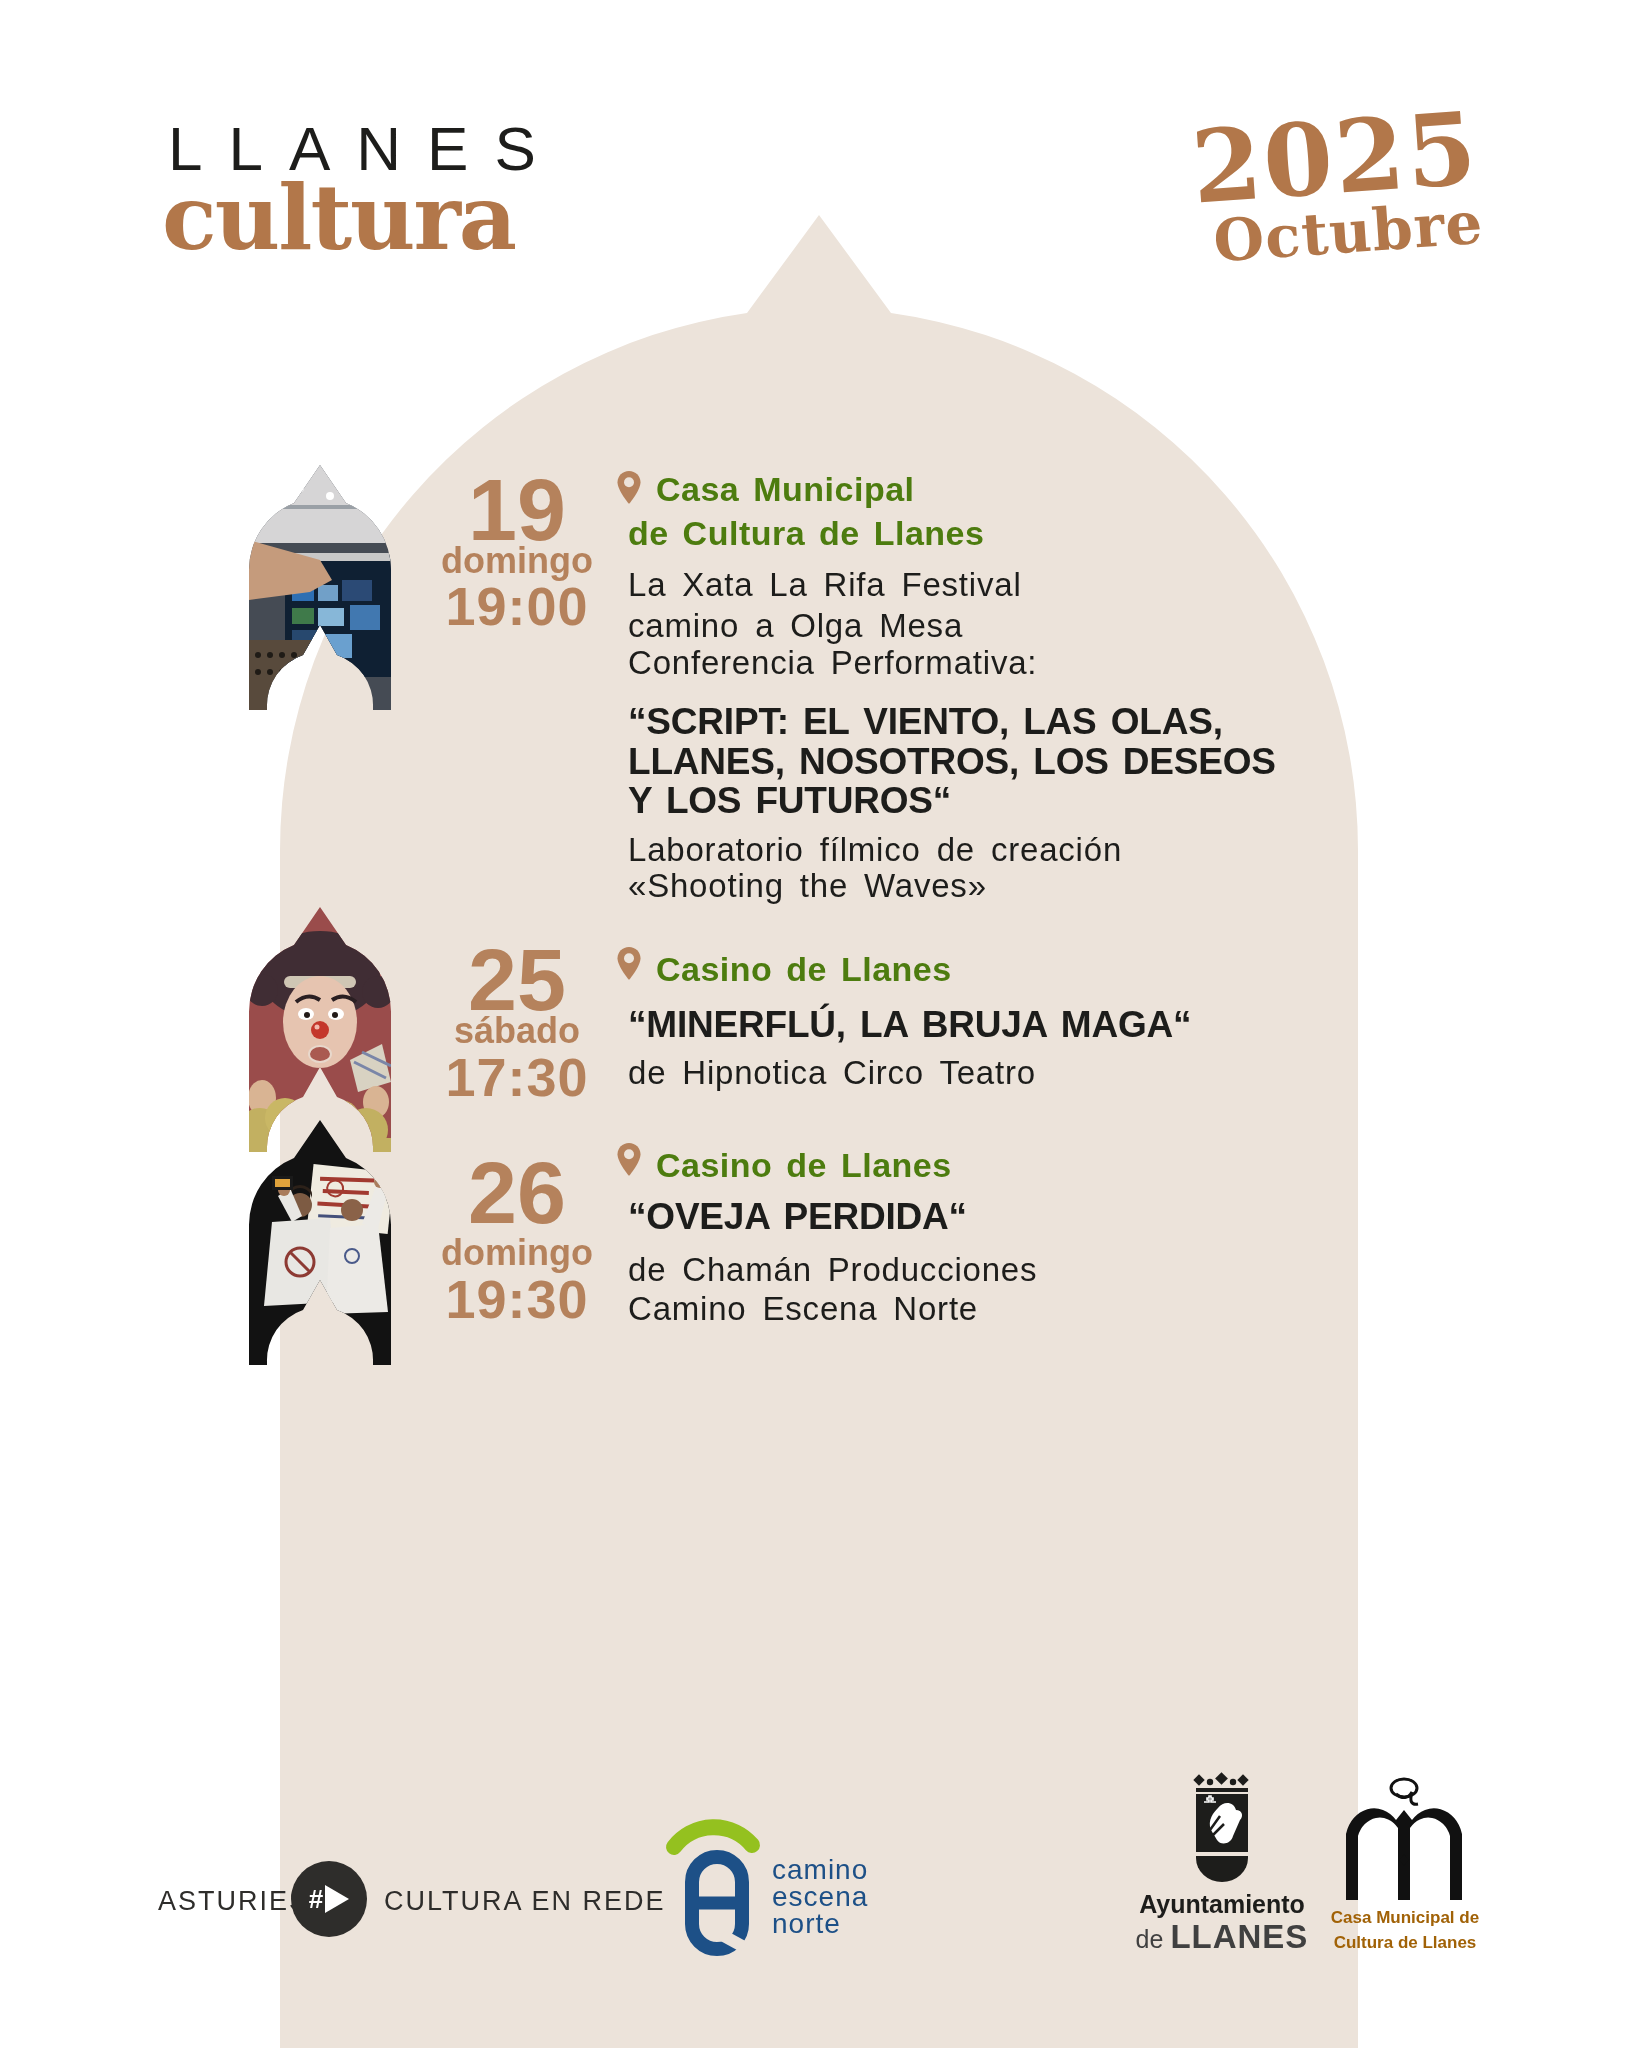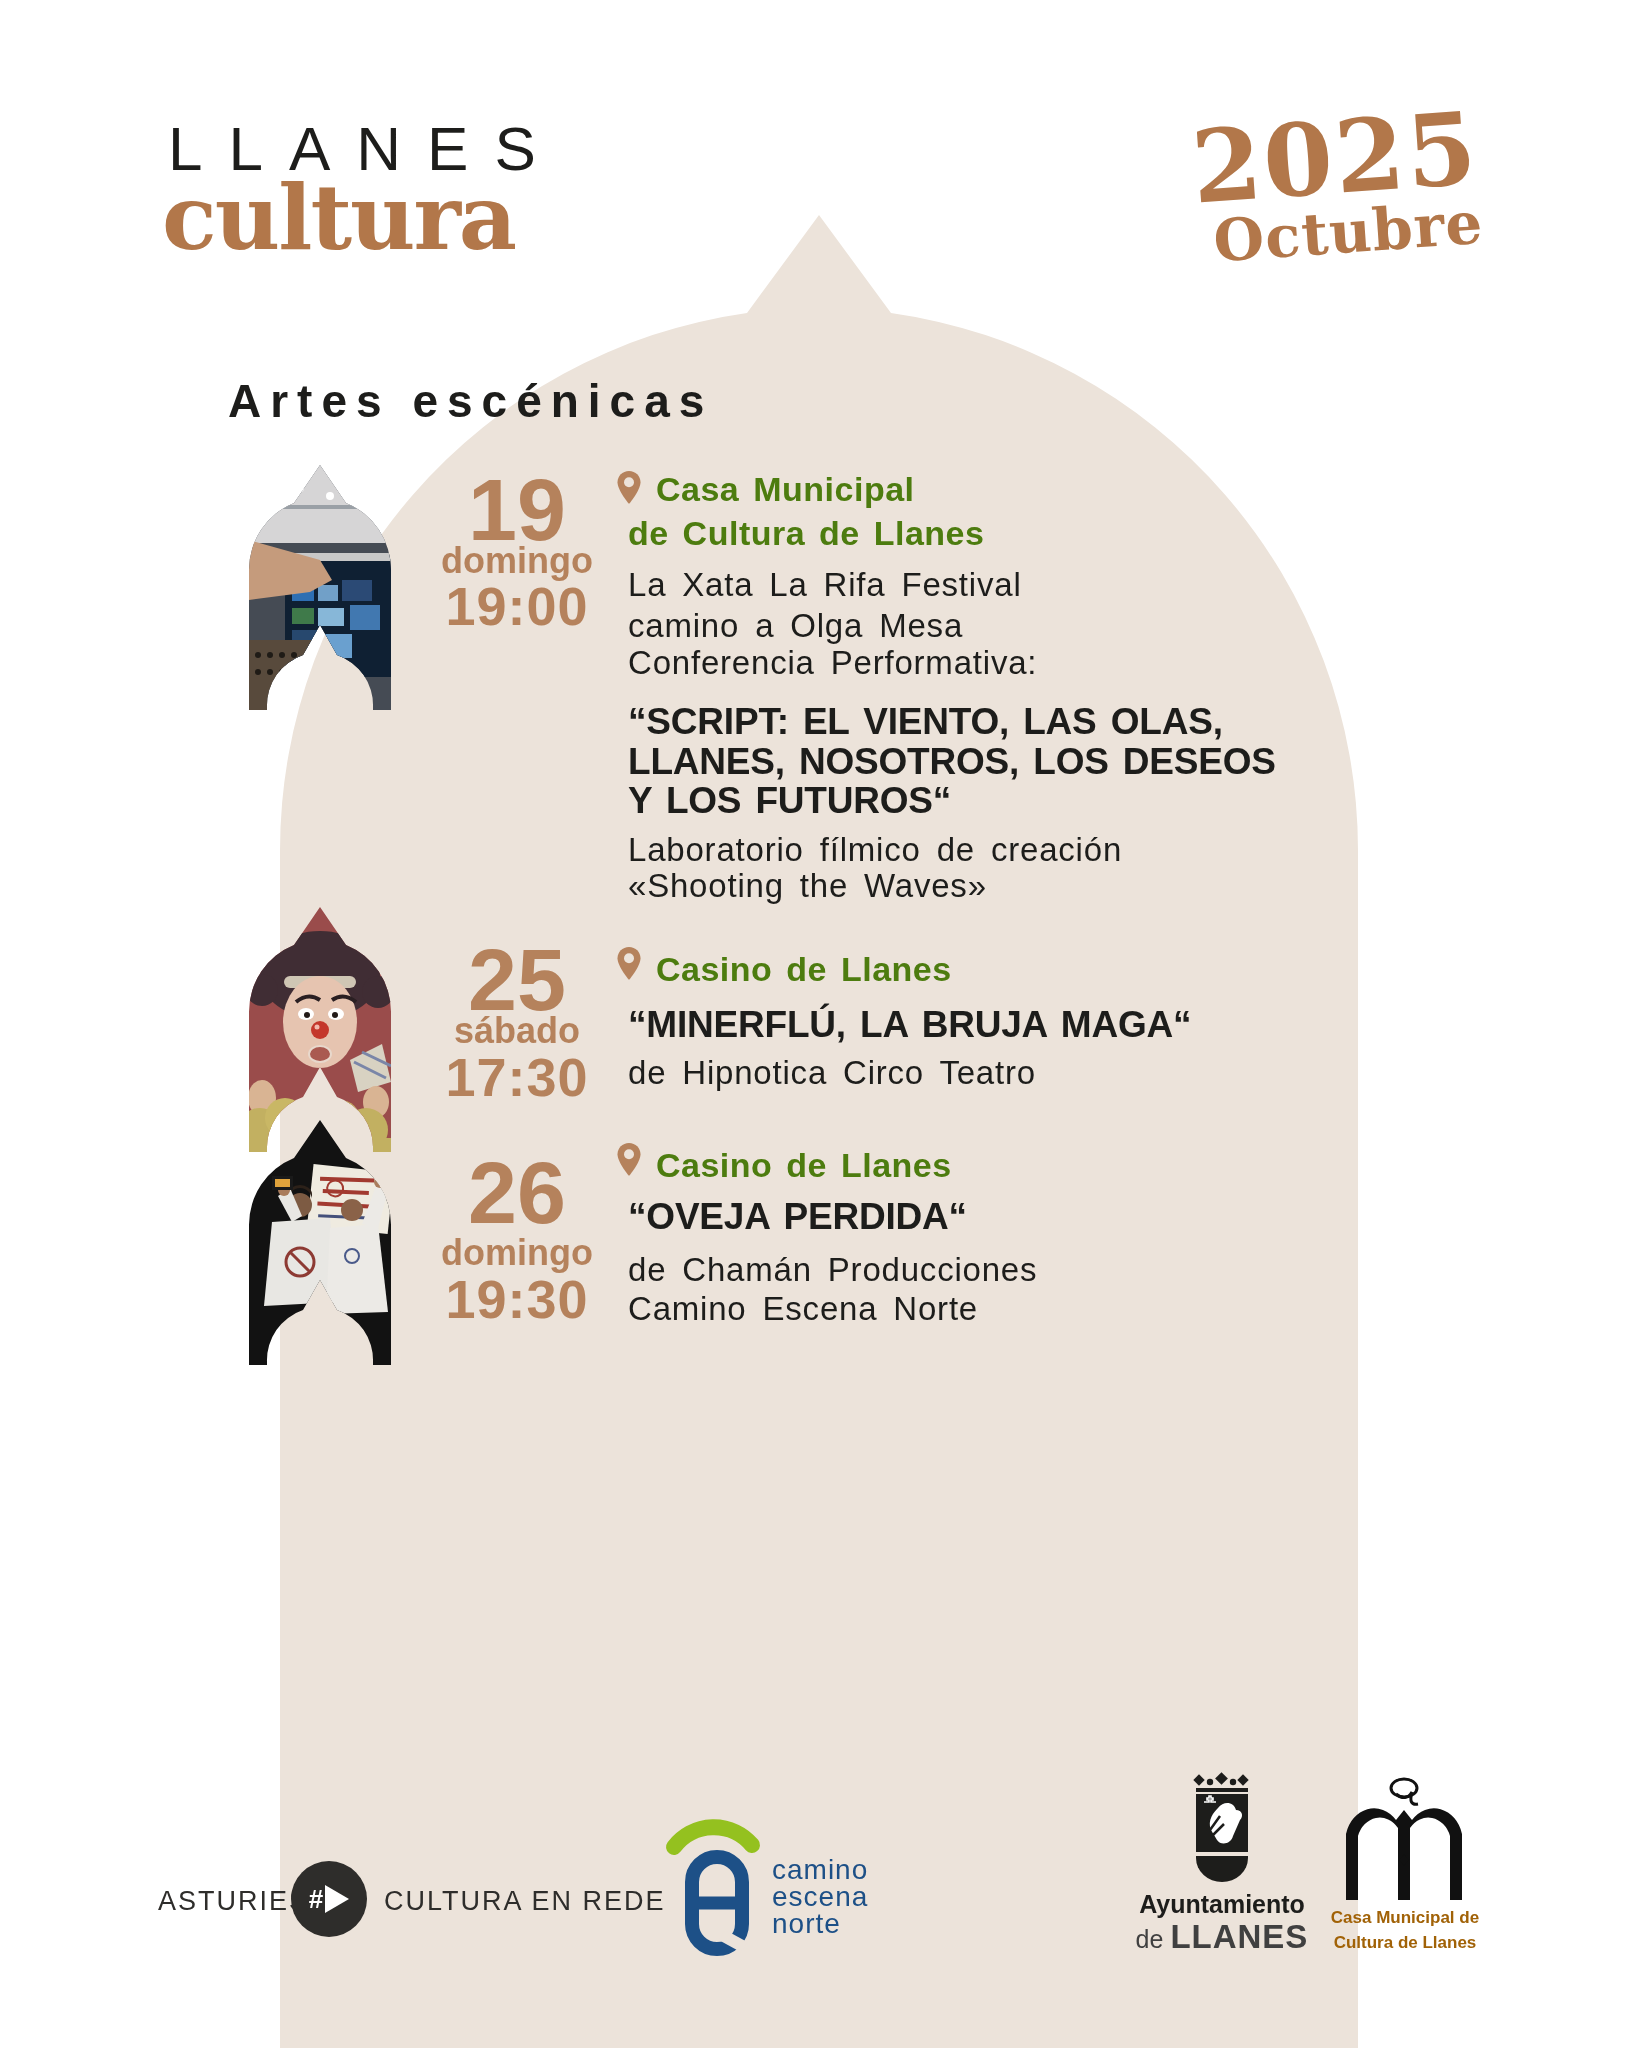--- a/index.html
+++ b/index.html
@@ -160,21 +160,20 @@
   </svg>
 
   <div class="abs z1 wordmark-top" style="left:168px;top:118px;">LLANES</div>
   <div class="abs z1 wordmark-cultura" style="left:162px;top:172px;">cultura</div>
 
   <div class="abs z1 issue" style="left:1190px;top:112px;width:290px;">
     <div class="issue-year">2025</div>
     <div class="issue-month">Octubre</div>
   </div>
 
-  <div class="abs z1 section-title" style="left:228px;top:378px;">Artes escénicas</div>
 
   <div>
     <div class="abs z1 date-col day-num" style="left:432px;top:466px;">19</div>
     <div class="abs z1 date-col weekday" style="left:432px;top:543px;">domingo</div>
     <div class="abs z1 date-col time" style="left:432px;top:579px;">19:00</div>
     <div class="abs z1 venue" style="left:656px;top:472px;">Casa Municipal</div>
     <div class="abs z1 venue" style="left:628px;top:516px;">de Cultura de Llanes</div>
     <div class="abs z1 body-line" style="left:628px;top:568px;">La Xata La Rifa Festival</div>
     <div class="abs z1 body-line" style="left:628px;top:609px;">camino a Olga Mesa</div>
     <div class="abs z1 body-line" style="left:628px;top:646px;">Conferencia Performativa:</div>

